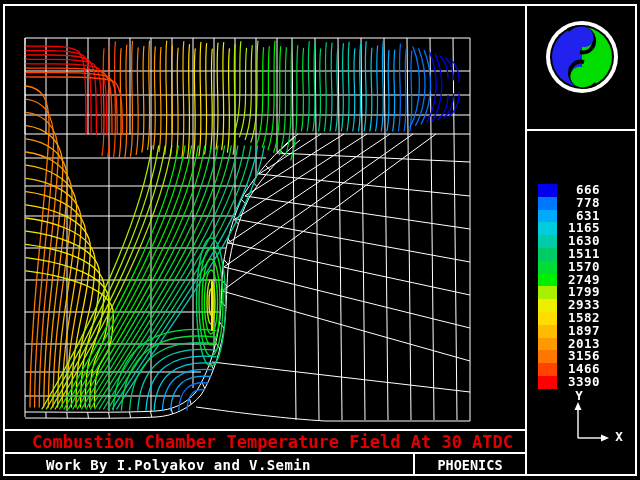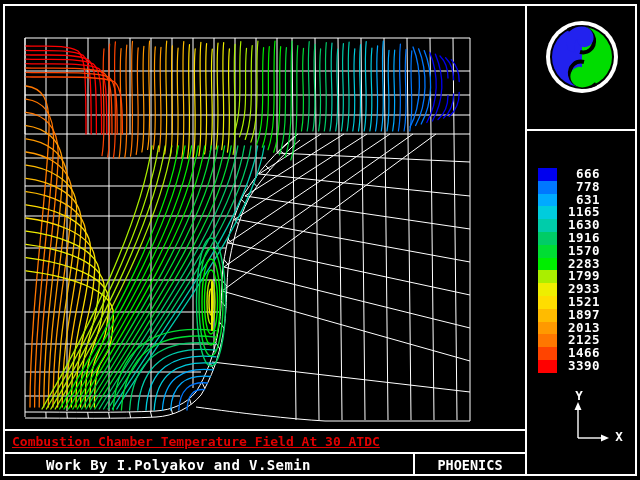--- a/index.html
+++ b/index.html
@@ -2,26 +2,26 @@
 <html><head>
 <meta charset="utf-8">
 <style>
   html,body{margin:0;padding:0;background:#000;}
   #stage{position:relative;width:640px;height:480px;background:#000;overflow:hidden;
          font-family:"DejaVu Sans Mono","Liberation Mono",monospace;}
   .hline,.vline{position:absolute;background:#FFFFFF;}
   .txt{position:absolute;color:#FFFFFF;font-weight:bold;white-space:pre;}
   #plot-svg{position:absolute;left:0;top:0;}
   
-  #legend{position:absolute;left:538px;top:168px;}
+  #legend{position:absolute;left:538px;top:184px;}
   .lrow{display:flex;height:12.8px;align-items:center;}
   .lswatch{display:block;width:19px;height:12.8px;}
   .llabel{display:block;width:43px;text-align:right;color:#FFFFFF;font-weight:bold;
           font-size:12.5px;line-height:12.8px;letter-spacing:0.5px;}
-  #title-text{left:12px;top:433px;font-size:13px;line-height:18px;text-decoration:underline;}
+  #title-text{left:32px;top:433px;font-size:17px;line-height:18px;}
   #credits-text{left:46px;top:457px;font-size:14px;line-height:17px;letter-spacing:0.4px;}
   #brand-cell{left:417px;top:457px;width:106px;text-align:center;font-size:13.5px;line-height:17px;}
   #ylabel{left:570px;top:388px;width:18px;text-align:center;font-size:12.5px;}
   #xlabel{left:610px;top:429px;width:18px;text-align:center;font-size:12.5px;}
 </style>
 </head>
 <body>
 
 <div id="stage">
 
@@ -283,53 +283,53 @@
       <div class="lrow">
         <span class="lswatch" style="background: rgb(0, 204, 221);"></span>
         <span class="llabel">1165</span>
       </div>
       <div class="lrow">
         <span class="lswatch" style="background: rgb(0, 204, 170);"></span>
         <span class="llabel">1630</span>
       </div>
       <div class="lrow">
         <span class="lswatch" style="background: rgb(0, 204, 102);"></span>
-        <span class="llabel">1916</span>
+        <span class="llabel">1511</span>
       </div>
       <div class="lrow">
         <span class="lswatch" style="background: rgb(0, 221, 51);"></span>
         <span class="llabel">1570</span>
       </div>
       <div class="lrow">
         <span class="lswatch" style="background: rgb(0, 238, 0);"></span>
-        <span class="llabel">2283</span>
+        <span class="llabel">2749</span>
       </div>
       <div class="lrow">
         <span class="lswatch" style="background: rgb(170, 238, 0);"></span>
         <span class="llabel">1799</span>
       </div>
       <div class="lrow">
         <span class="lswatch" style="background: rgb(238, 238, 0);"></span>
         <span class="llabel">2933</span>
       </div>
       <div class="lrow">
         <span class="lswatch" style="background: rgb(255, 221, 0);"></span>
-        <span class="llabel">1521</span>
+        <span class="llabel">1582</span>
       </div>
       <div class="lrow">
         <span class="lswatch" style="background: rgb(255, 187, 0);"></span>
         <span class="llabel">1897</span>
       </div>
       <div class="lrow">
         <span class="lswatch" style="background: rgb(255, 153, 0);"></span>
         <span class="llabel">2013</span>
       </div>
       <div class="lrow">
         <span class="lswatch" style="background: rgb(255, 119, 0);"></span>
-        <span class="llabel">2125</span>
+        <span class="llabel">3156</span>
       </div>
       <div class="lrow">
         <span class="lswatch" style="background: rgb(255, 68, 0);"></span>
         <span class="llabel">1466</span>
       </div>
       <div class="lrow">
         <span class="lswatch" style="background: rgb(255, 0, 0);"></span>
         <span class="llabel">3390</span>
       </div>
     </div>

